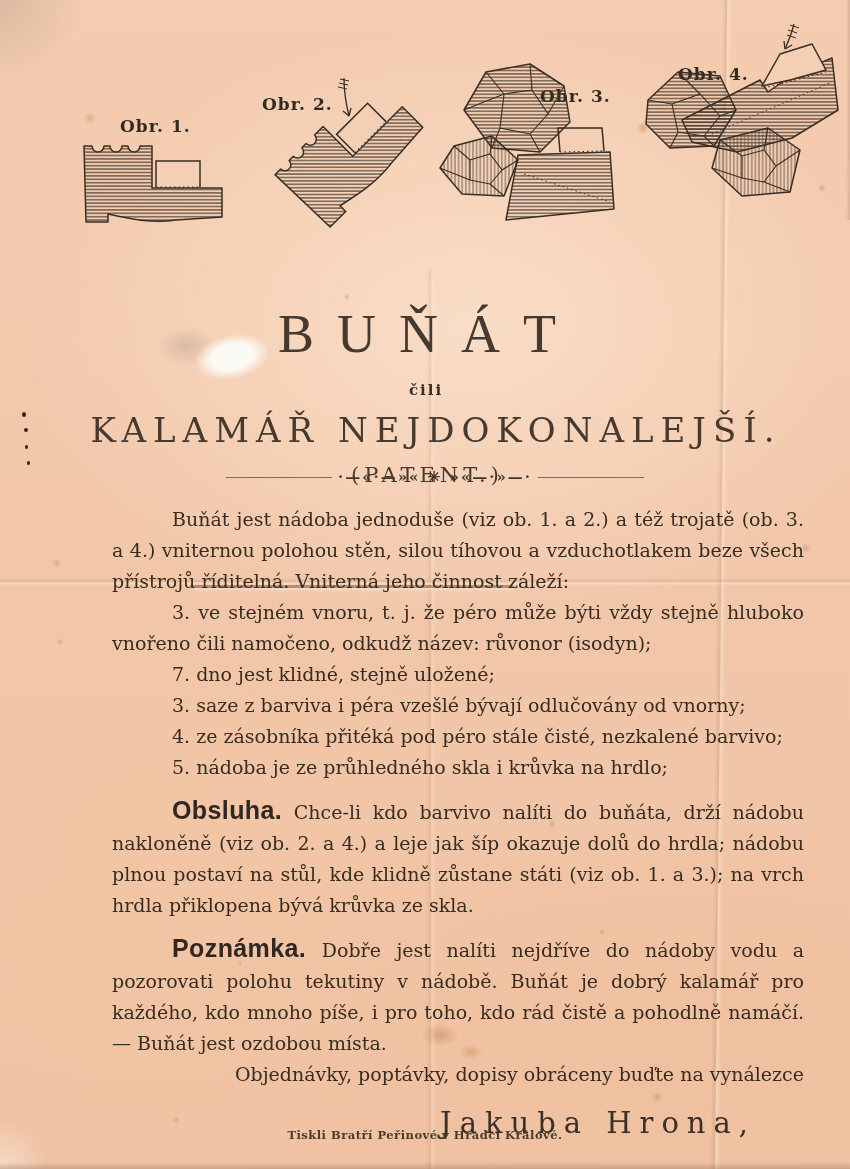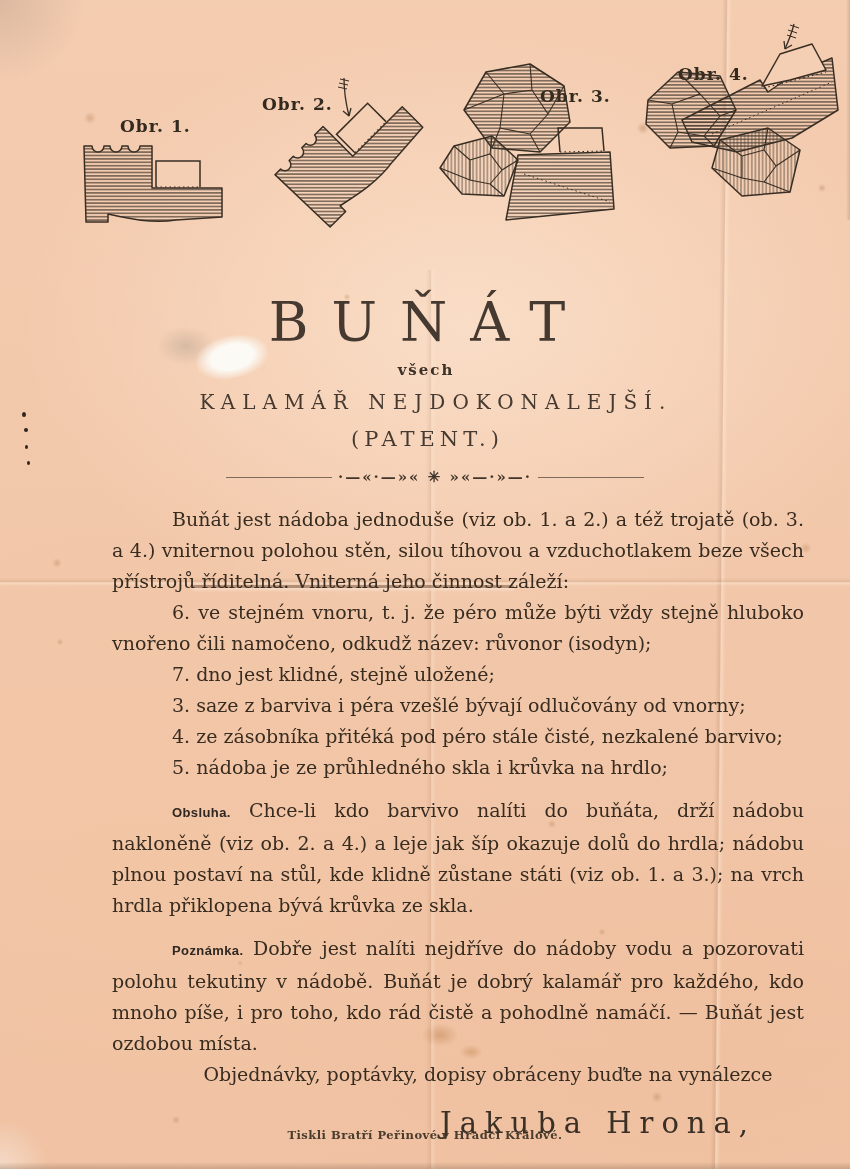--- a/index.html
+++ b/index.html
@@ -44,33 +44,33 @@
   .smudge{left:156px;top:326px;width:60px;height:40px;pointer-events:none;
     background:radial-gradient(ellipse at center, rgba(140,128,115,.28), rgba(140,128,115,0) 70%);}
   .speck{background:#2e251c;border-radius:50%;}
   .edge-bottom{left:0;bottom:0;width:850px;height:7px;background:linear-gradient(rgba(120,90,65,0), rgba(120,90,65,.30));pointer-events:none;}
   .edge-right{right:0;top:0;width:4px;height:220px;background:linear-gradient(90deg, rgba(150,110,80,0), rgba(150,110,80,.28));pointer-events:none;}
   
   .fig-label{position:absolute;font-weight:bold;font-size:17px;letter-spacing:1px;color:#32291f;white-space:nowrap;}
   svg{position:absolute;overflow:visible;}
   
   .title-block{left:0;top:287px;width:850px;text-align:center;}
-  .main-title{font-size:54px;letter-spacing:23px;padding-left:7px;color:#453930;font-weight:normal;margin:4px;}
+  .main-title{font-size:54px;letter-spacing:23px;padding-left:7px;color:#453930;font-weight:normal;margin:16px;font-family:Liberation Serif, serif;}
   .cili{font-size:15px;font-weight:bold;letter-spacing:2px;padding-left:2px;margin-top:7px;color:#3c3128;}
-  .subtitle{font-size:20px;letter-spacing:7px;padding-left:22px;margin-top:11px;color:#453930;}
+  .subtitle{font-size:34px;letter-spacing:7px;padding-left:22px;margin-top:11px;color:#453930;}
   .patent{font-size:21px;letter-spacing:5px;padding-left:5px;margin-top:13px;color:#453930;}
   .divider{left:226px;top:468px;width:418px;display:flex;align-items:center;color:#41342a;}
   .divider .line{flex:1;height:0;border-top:1px solid rgba(65,52,42,.65);}
   .divider .orn{font-size:15px;font-weight:bold;letter-spacing:2px;padding:0 6px;white-space:nowrap;}
   
   .content{left:112px;top:504px;width:692px;font-size:19px;line-height:31px;text-align:justify;color:#382c20;}
   .content p{margin:0;text-indent:60px;}
   .content p.cont{margin-top:12px;}
-  .label-sans{font-family:"Liberation Sans", sans-serif;font-weight:bold;font-size:13px;color:#2f2721;letter-spacing:.4px;}
-  .orders{margin-top:13px;text-align:center;}
+  .label-sans{font-family:"Liberation Sans", sans-serif;font-weight:bold;font-size:25px;color:#2f2721;letter-spacing:.4px;}
+  .orders{margin-top:13px;text-align:right;}
   .sig{width:400px;margin:18px 0 0 320px;text-align:left;text-indent:0;}
   .sig-name{font-size:29px;letter-spacing:8px;padding-left:8px;color:#3a3026;white-space:nowrap;}
   .footer{left:0;top:1128px;width:850px;text-align:center;font-size:11.5px;font-weight:bold;letter-spacing:.5px;color:#4a3c2c;}
 </style>
 </head>
 <body>
 
 <div class="page">
 
   <div class="abs foxing"></div>
@@ -166,34 +166,34 @@
       <g stroke="#382e24" fill="none" stroke-width="1.3">
         <path d="M152,2 C150,10 147,18 143,27"></path>
         <path d="M143,27 l-1,-8 M143,27 l7,-4"></path>
         <path d="M148,3 l9,3 M146,8 l9,3 M145,13 l9,3" stroke-width="1"></path>
       </g>
     </svg>
   </div>
 
   <div class="abs title-block">
     <h1 class="main-title">BUŇÁT</h1>
-    <div class="cili">všech</div>
+    <div class="cili">čili</div>
     <div class="subtitle">KALAMÁŘ NEJDOKONALEJŠÍ.</div>
     <div class="patent">(PATENT.)</div>
   </div>
 
   <div class="abs divider">
     <span class="line"></span>
     <span class="orn">·—«·—»« ✳ »«—·»—·</span>
     <span class="line"></span>
   </div>
 
   <div class="abs content">
     <p>Buňát jest nádoba jednoduše (viz ob. 1. a 2.) a též trojatě (ob. 3. a 4.) vniternou polohou stěn, silou tíhovou a vzduchotlakem beze všech přístrojů říditelná. Vniterná jeho činnost záleží:</p>
-    <p>6. ve stejném vnoru, t. j. že péro může býti vždy stejně hluboko vnořeno čili namočeno, odkudž název: růvonor (isodyn);</p>
+    <p>3. ve stejném vnoru, t. j. že péro může býti vždy stejně hluboko vnořeno čili namočeno, odkudž název: růvonor (isodyn);</p>
     <p>7. dno jest klidné, stejně uložené;</p>
     <p>3. saze z barviva i péra vzešlé bývají odlučovány od vnorny;</p>
     <p>4. ze zásobníka přitéká pod péro stále čisté, nezkalené barvivo;</p>
     <p>5. nádoba je ze průhledného skla i krůvka na hrdlo;</p>
     <p class="cont"><span class="label-sans">Obsluha.</span> <span>Chce-li kdo barvivo nalíti do buňáta, drží nádobu nakloněně (viz ob. 2. a 4.) a leje jak šíp okazuje dolů do hrdla; nádobu plnou postaví na stůl, kde klidně zůstane státi (viz ob. 1. a 3.); na vrch hrdla přiklopena bývá krůvka ze skla.</span></p>
     <p class="cont"><span class="label-sans">Poznámka.</span> <span>Dobře jest nalíti nejdříve do nádoby vodu a pozorovati polohu tekutiny v nádobě. Buňát je dobrý kalamář pro každého, kdo mnoho píše, i pro toho, kdo rád čistě a pohodlně namáčí. — Buňát jest ozdobou místa.</span></p>
     <p class="orders">Objednávky, poptávky, dopisy obráceny buďte na vynálezce</p>
 
     <div class="sig">
       <div class="sig-name">Jakuba Hrona,</div>

